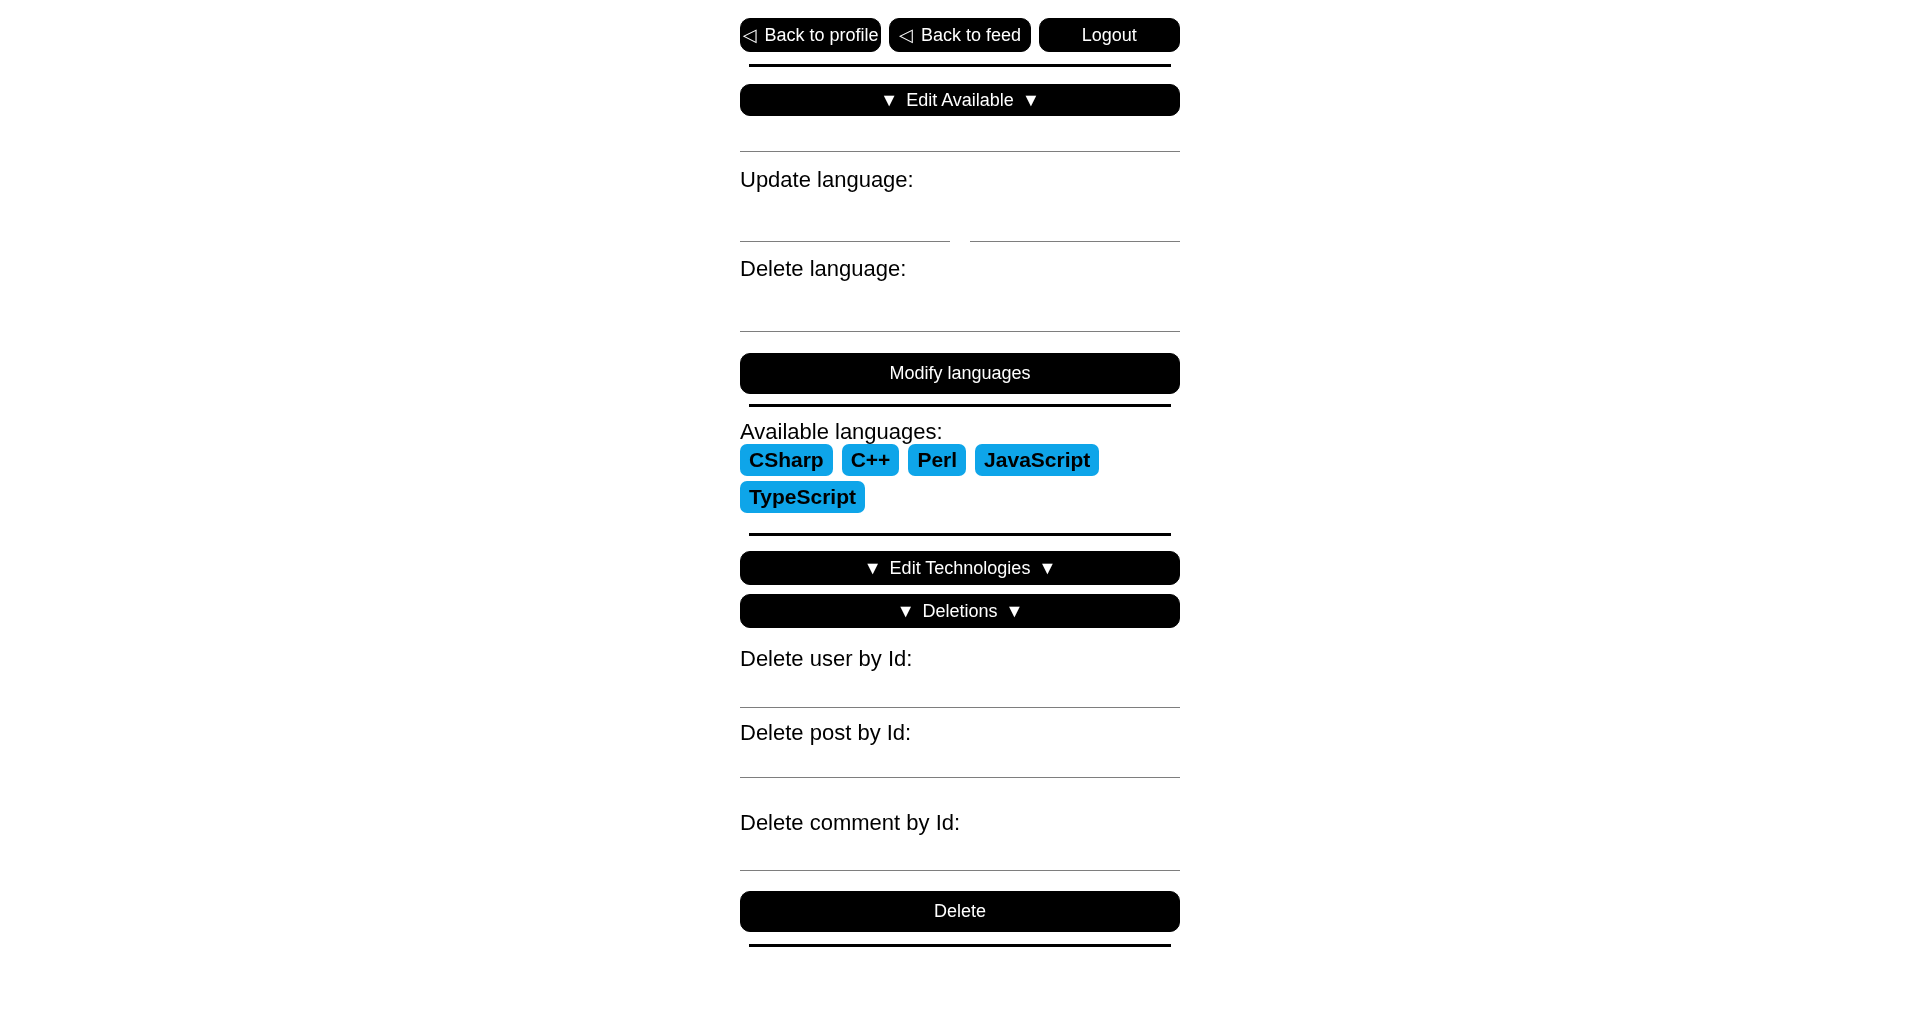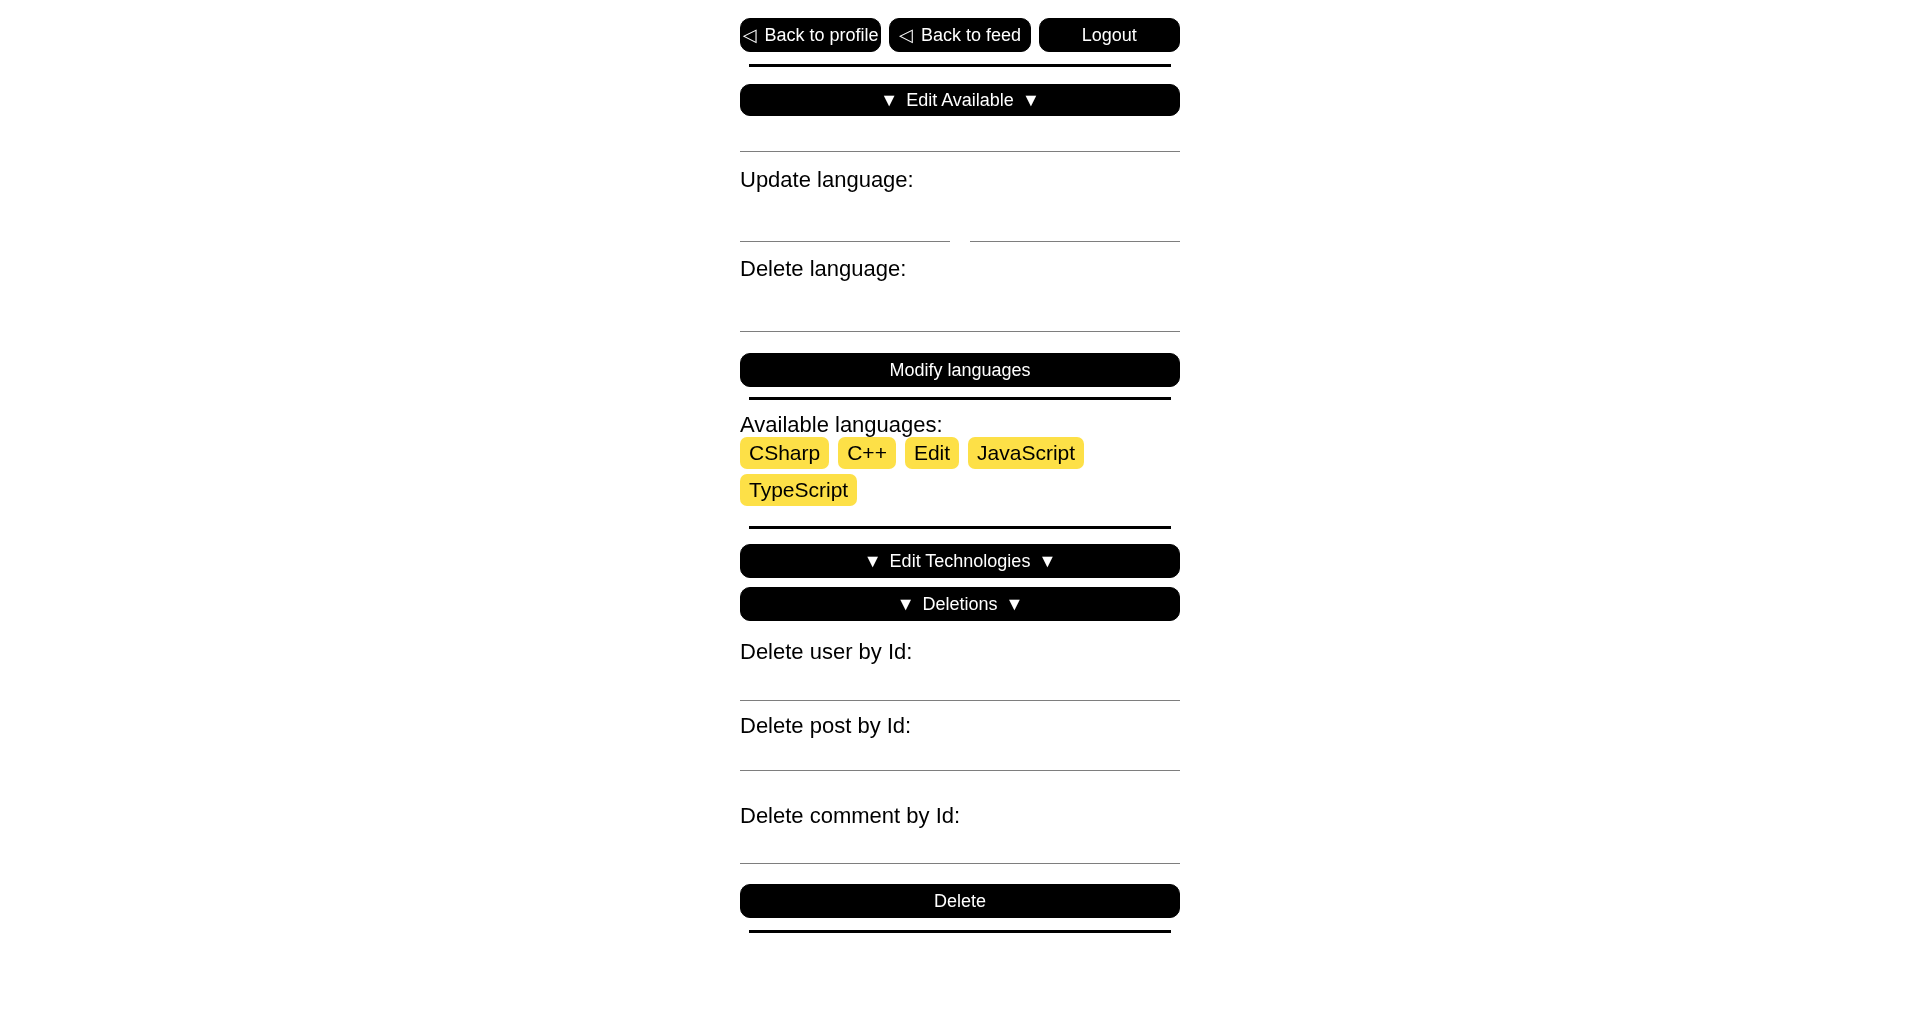--- a/index.html
+++ b/index.html
@@ -30,21 +30,21 @@
     align-items: center;
     justify-content: center;
     gap: 8px;
     cursor: pointer;
     padding: 0;
   }
   .top-buttons .btn { flex: 1; height: 34px; }
   .block-btn {
     display: flex;
     width: 100%;
-    height: 34px;
+    height: 41px;
   }
   hr.thick {
     border: none;
     height: 3px;
     background: #000000;
     width: 422px;
     margin: 12px auto 0 auto;
   }
   hr.thick.after-buttons { margin-top: 12px; }
   .toggle-edit-languages { margin-top: 17px; height: 32px; }
@@ -78,26 +78,27 @@
   .btn-modify { margin-top: 21px; }
   hr.after-modify { margin-top: 10px; }
   .tags {
     display: flex;
     flex-wrap: wrap;
     column-gap: 9px;
     row-gap: 5px;
     margin-top: 1px;
   }
   .tag {
-    background: #fde047;
+    background: #0ea5e9;
     color: #000000;
     border-radius: 7px;
     padding: 4px 9px;
     font-size: 21px;
     line-height: 24px;
+    font-weight: bold;
   }
   hr.after-tags { margin-top: 20px; }
   .toggle-technologies { margin-top: 15px; height: 34px; }
   .toggle-deletions { margin-top: 9px; height: 34px; }
   .inp-del-user { height: 36px; }
   .inp-del-post { height: 32px; }
   .inp-del-comment { height: 35px; }
   .btn-delete { margin-top: 20px; }
   hr.after-delete { margin-top: 12px; }
 </style>
@@ -142,21 +143,21 @@
   <button class="btn block-btn btn-modify">
     <span>Modify languages</span>
   </button>
 
   <hr class="thick after-modify">
 
   <div class="field-label lbl-avail">Available languages:</div>
   <div class="tags">
     <span class="tag">CSharp</span>
     <span class="tag">C++</span>
-    <span class="tag">Edit</span>
+    <span class="tag">Perl</span>
     <span class="tag">JavaScript</span>
     <span class="tag">TypeScript</span>
   </div>
 
   <hr class="thick after-tags">
 
   <button class="btn block-btn toggle-technologies">
     <span>▼</span>
     <span>Edit Technologies</span>
     <span>▼</span>

